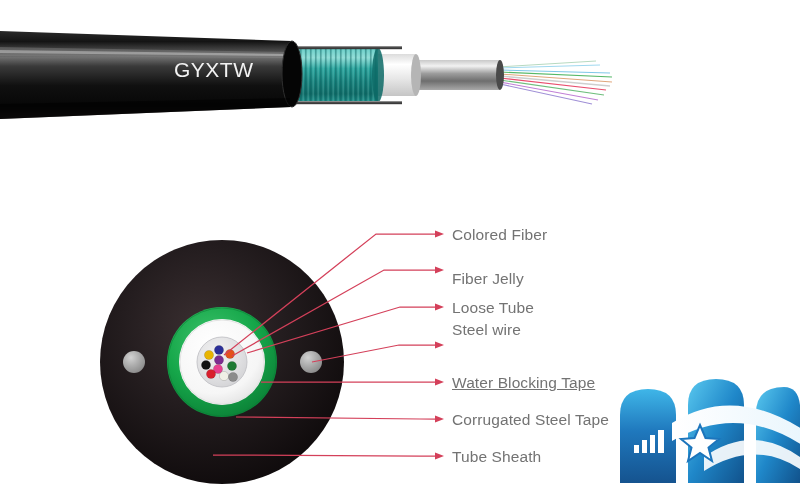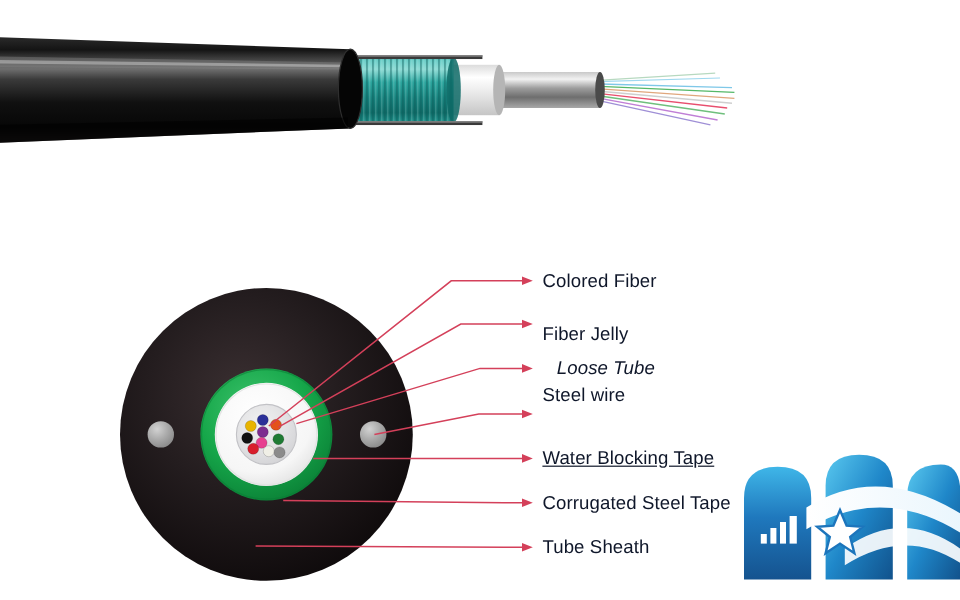--- a/index.html
+++ b/index.html
@@ -17,21 +17,21 @@
   }
   #stage svg {
     position: absolute;
     left: 0;
     top: 0;
   }
   .label-text {
     position: absolute;
     font-family: "Liberation Sans", sans-serif;
     font-size: 15.5px;
-    color: #0f172a;
+    color: #737373;
     white-space: nowrap;
     letter-spacing: 0.1px;
   }
   .cable-print {
     position: absolute;
     font-family: "Liberation Sans", sans-serif;
     font-size: 21px;
     color: #f2f2f2;
     letter-spacing: 0.5px;
     white-space: nowrap;
@@ -269,25 +269,26 @@
         <rect x="22" y="62" width="5" height="8" fill="#ffffff"></rect>
         <rect x="30" y="57" width="5" height="13" fill="#ffffff"></rect>
         <rect x="38" y="52" width="5" height="18" fill="#ffffff"></rect>
         <rect x="46" y="47" width="6" height="23" fill="#ffffff"></rect>
       </g>
 
       <path d="M 88,42 L 93.5,55 L 107,56 L 96.5,64.5 L 100,78 L 88,70 L 76,78 L 79.5,64.5 L 69,56 L 82.5,55 Z" fill="#ffffff" stroke="#1c75bc" stroke-width="2"></path>
     </g>
   </svg>
 
+  <div class="cable-print" style="left:174px; top:58px;">GYXTW</div>
 
   <div id="label-layer">
       <div class="label-text" style="left: 452px; top: 226px;">Colored Fiber</div>
       <div class="label-text" style="left: 452px; top: 270px;">Fiber Jelly</div>
-      <div class="label-text" style="left: 464px; top: 299px; font-style: italic;">Loose Tube</div>
+      <div class="label-text" style="left: 452px; top: 299px;">Loose Tube</div>
       <div class="label-text" style="left: 452px; top: 321px;">Steel wire</div>
       <div class="label-text" style="left: 452px; top: 374px; text-decoration: underline;">Water Blocking Tape</div>
       <div class="label-text" style="left: 452px; top: 411px;">Corrugated Steel Tape</div>
       <div class="label-text" style="left: 452px; top: 448px;">Tube Sheath</div>
     </div>
 
 
 </div>
 
 </body></html>

